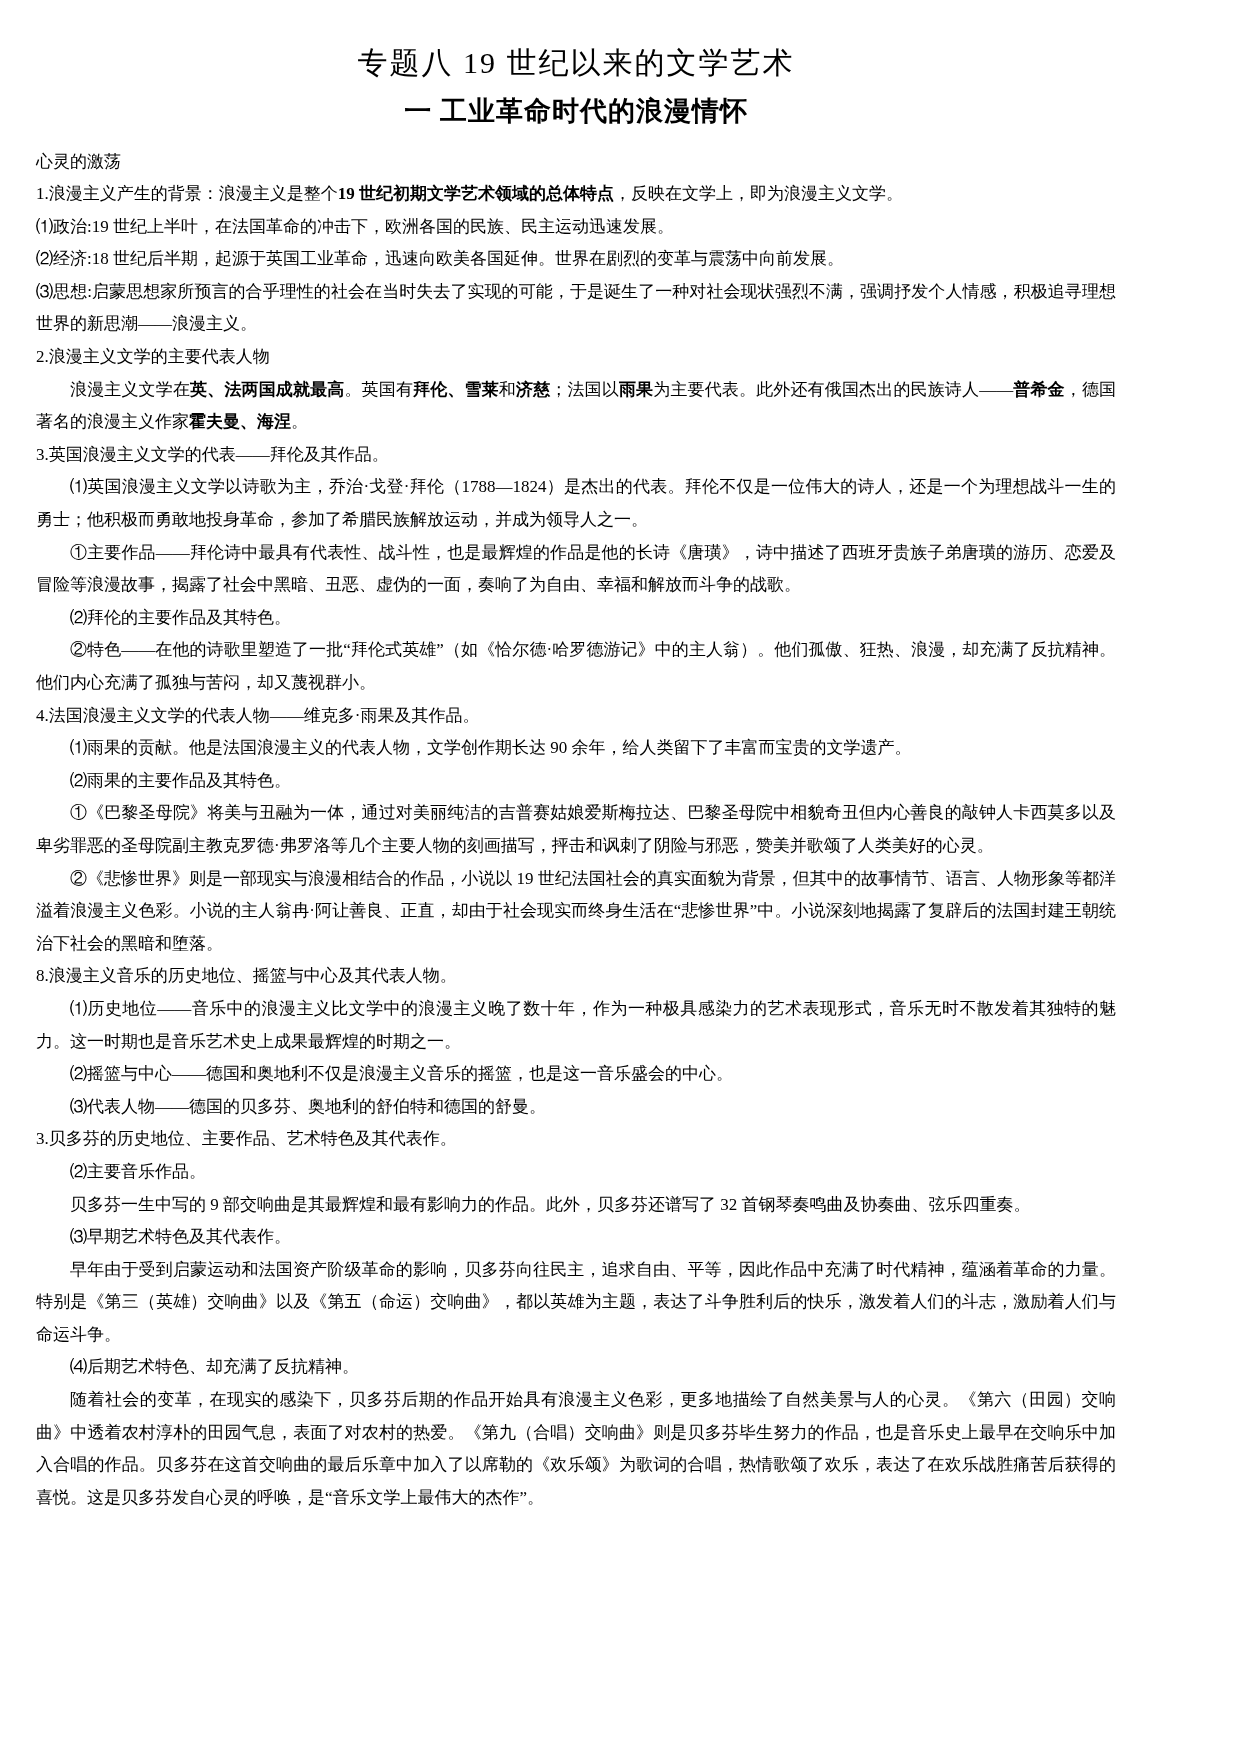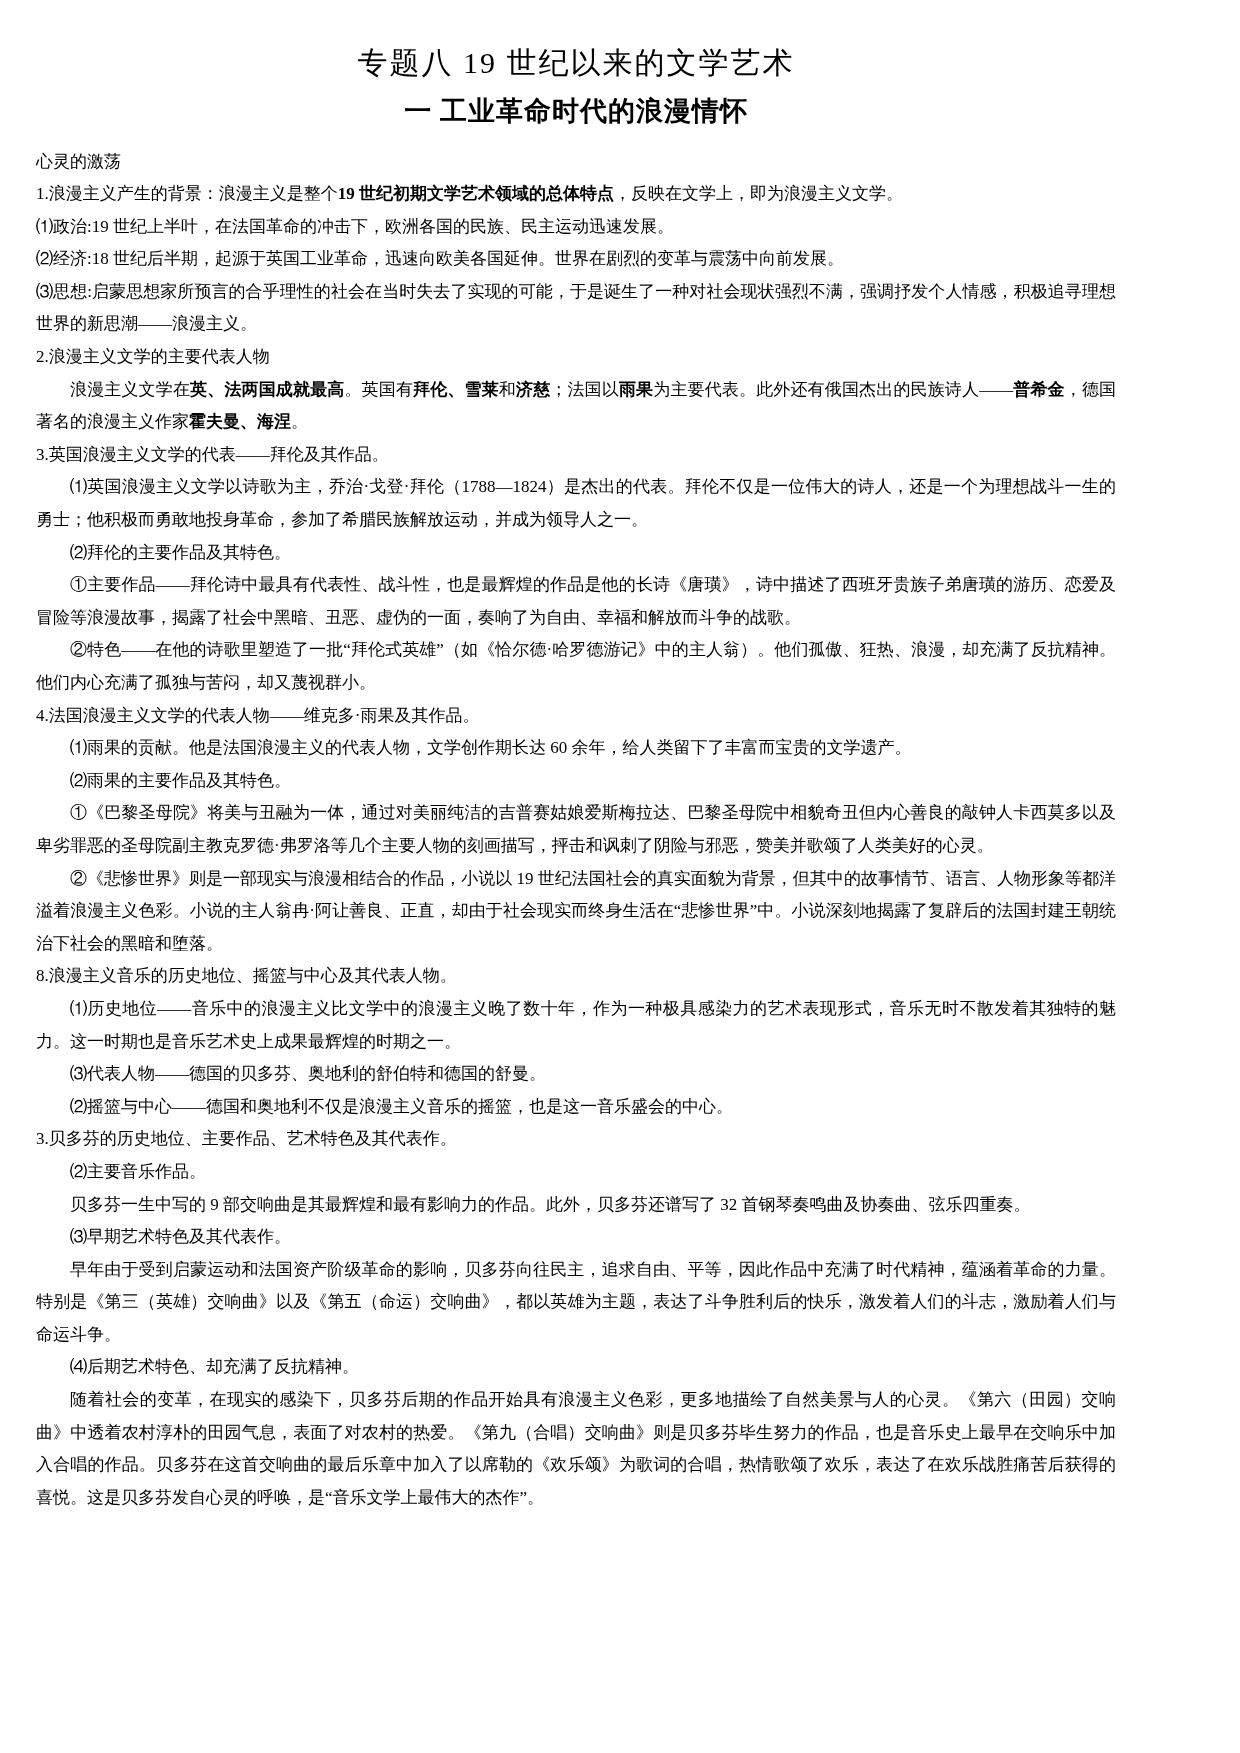--- a/index.html
+++ b/index.html
@@ -73,32 +73,32 @@
     <p class="line">心灵的激荡</p>
     <div id="paragraph-host">
         <p class="line"><span>1.浪漫主义产生的背景：浪漫主义是整个</span><span class="b">19 世纪初期文学艺术领域的总体特点</span><span>，反映在文学上，即为浪漫主义文学。</span></p>
         <p class="line"><span>⑴政治:19 世纪上半叶，在法国革命的冲击下，欧洲各国的民族、民主运动迅速发展。</span></p>
         <p class="line"><span>⑵经济:18 世纪后半期，起源于英国工业革命，迅速向欧美各国延伸。世界在剧烈的变革与震荡中向前发展。</span></p>
         <p class="line"><span>⑶思想:启蒙思想家所预言的合乎理性的社会在当时失去了实现的可能，于是诞生了一种对社会现状强烈不满，强调抒发个人情感，积极追寻理想世界的新思潮——浪漫主义。</span></p>
         <p class="line"><span>2.浪漫主义文学的主要代表人物</span></p>
         <p class="line indent"><span>浪漫主义文学在</span><span class="b">英、法两国成就最高</span><span>。英国有</span><span class="b">拜伦、雪莱</span><span>和</span><span class="b">济慈</span><span>；法国以</span><span class="b">雨果</span><span>为主要代表。此外还有俄国杰出的民族诗人——</span><span class="b">普希金</span><span>，德国著名的浪漫主义作家</span><span class="b">霍夫曼、海涅</span><span>。</span></p>
         <p class="line"><span>3.英国浪漫主义文学的代表——拜伦及其作品。</span></p>
         <p class="line indent"><span>⑴英国浪漫主义文学以诗歌为主，乔治·戈登·拜伦（1788—1824）是杰出的代表。拜伦不仅是一位伟大的诗人，还是一个为理想战斗一生的勇士；他积极而勇敢地投身革命，参加了希腊民族解放运动，并成为领导人之一。</span></p>
+        <p class="line indent"><span>①主要作品——拜伦诗中最具有代表性、战斗性，也是最辉煌的作品是他的长诗《唐璜》，诗中描述了西班牙贵族子弟唐璜的游历、恋爱及冒险等浪漫故事，揭露了社会中黑暗、丑恶、虚伪的一面，奏响了为自由、幸福和解放而斗争的战歌。</span></p>
         <p class="line indent"><span>⑵拜伦的主要作品及其特色。</span></p>
-        <p class="line indent"><span>①主要作品——拜伦诗中最具有代表性、战斗性，也是最辉煌的作品是他的长诗《唐璜》，诗中描述了西班牙贵族子弟唐璜的游历、恋爱及冒险等浪漫故事，揭露了社会中黑暗、丑恶、虚伪的一面，奏响了为自由、幸福和解放而斗争的战歌。</span></p>
         <p class="line indent"><span>②特色——在他的诗歌里塑造了一批“拜伦式英雄”（如《恰尔德·哈罗德游记》中的主人翁）。他们孤傲、狂热、浪漫，却充满了反抗精神。他们内心充满了孤独与苦闷，却又蔑视群小。</span></p>
         <p class="line"><span>4.法国浪漫主义文学的代表人物——维克多·雨果及其作品。</span></p>
-        <p class="line indent"><span>⑴雨果的贡献。他是法国浪漫主义的代表人物，文学创作期长达 60 余年，给人类留下了丰富而宝贵的文学遗产。</span></p>
+        <p class="line indent"><span>⑴雨果的贡献。他是法国浪漫主义的代表人物，文学创作期长达 90 余年，给人类留下了丰富而宝贵的文学遗产。</span></p>
         <p class="line indent"><span>⑵雨果的主要作品及其特色。</span></p>
         <p class="line indent"><span>①《巴黎圣母院》将美与丑融为一体，通过对美丽纯洁的吉普赛姑娘爱斯梅拉达、巴黎圣母院中相貌奇丑但内心善良的敲钟人卡西莫多以及卑劣罪恶的圣母院副主教克罗德·弗罗洛等几个主要人物的刻画描写，抨击和讽刺了阴险与邪恶，赞美并歌颂了人类美好的心灵。</span></p>
         <p class="line indent"><span>②《悲惨世界》则是一部现实与浪漫相结合的作品，小说以 19 世纪法国社会的真实面貌为背景，但其中的故事情节、语言、人物形象等都洋溢着浪漫主义色彩。小说的主人翁冉·阿让善良、正直，却由于社会现实而终身生活在“悲惨世界”中。小说深刻地揭露了复辟后的法国封建王朝统治下社会的黑暗和堕落。</span></p>
         <p class="line"><span>8.浪漫主义音乐的历史地位、摇篮与中心及其代表人物。</span></p>
         <p class="line indent"><span>⑴历史地位——音乐中的浪漫主义比文学中的浪漫主义晚了数十年，作为一种极具感染力的艺术表现形式，音乐无时不散发着其独特的魅力。这一时期也是音乐艺术史上成果最辉煌的时期之一。</span></p>
+        <p class="line indent"><span>⑵摇篮与中心——德国和奥地利不仅是浪漫主义音乐的摇篮，也是这一音乐盛会的中心。</span></p>
         <p class="line indent"><span>⑶代表人物——德国的贝多芬、奥地利的舒伯特和德国的舒曼。</span></p>
-        <p class="line indent"><span>⑵摇篮与中心——德国和奥地利不仅是浪漫主义音乐的摇篮，也是这一音乐盛会的中心。</span></p>
         <p class="line"><span>3.贝多芬的历史地位、主要作品、艺术特色及其代表作。</span></p>
         <p class="line indent"><span>⑵主要音乐作品。</span></p>
         <p class="line indent"><span>贝多芬一生中写的 9 部交响曲是其最辉煌和最有影响力的作品。此外，贝多芬还谱写了 32 首钢琴奏鸣曲及协奏曲、弦乐四重奏。</span></p>
         <p class="line indent"><span>⑶早期艺术特色及其代表作。</span></p>
         <p class="line indent"><span>早年由于受到启蒙运动和法国资产阶级革命的影响，贝多芬向往民主，追求自由、平等，因此作品中充满了时代精神，蕴涵着革命的力量。特别是《第三（英雄）交响曲》以及《第五（命运）交响曲》，都以英雄为主题，表达了斗争胜利后的快乐，激发着人们的斗志，激励着人们与命运斗争。</span></p>
         <p class="line indent"><span>⑷后期艺术特色、却充满了反抗精神。</span></p>
         <p class="line indent"><span>随着社会的变革，在现实的感染下，贝多芬后期的作品开始具有浪漫主义色彩，更多地描绘了自然美景与人的心灵。《第六（田园）交响曲》中透着农村淳朴的田园气息，表面了对农村的热爱。《第九（合唱）交响曲》则是贝多芬毕生努力的作品，也是音乐史上最早在交响乐中加入合唱的作品。贝多芬在这首交响曲的最后乐章中加入了以席勒的《欢乐颂》为歌词的合唱，热情歌颂了欢乐，表达了在欢乐战胜痛苦后获得的喜悦。这是贝多芬发自心灵的呼唤，是“音乐文学上最伟大的杰作”。</span></p>
       </div>
   </div>
 

